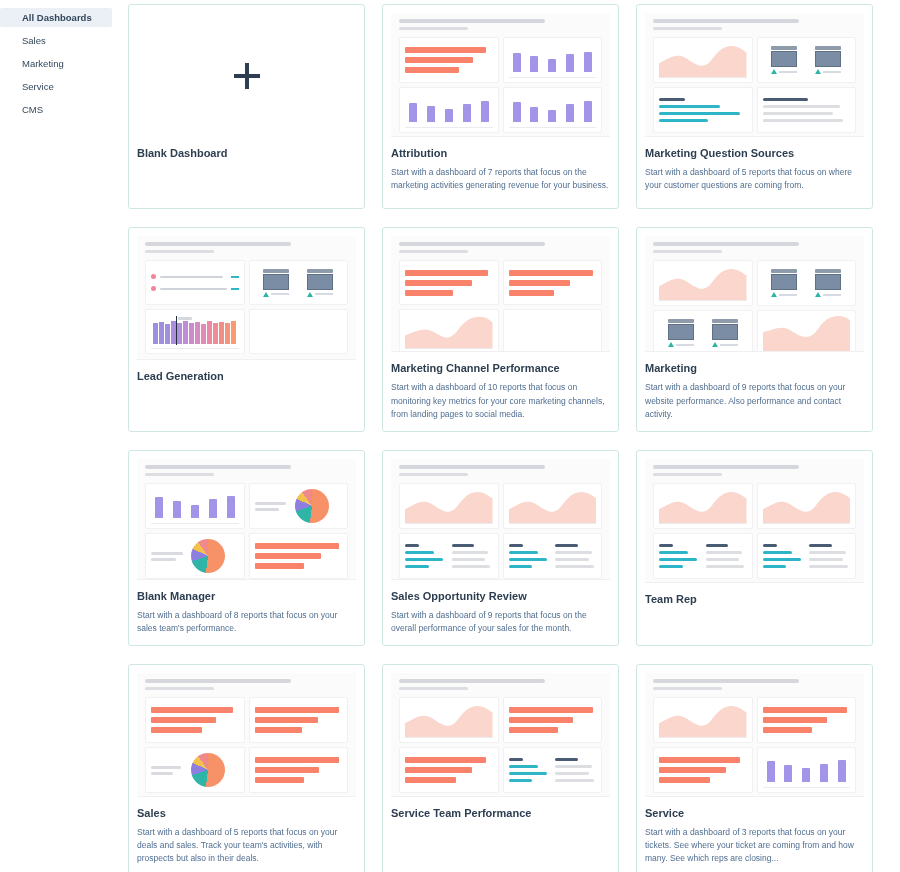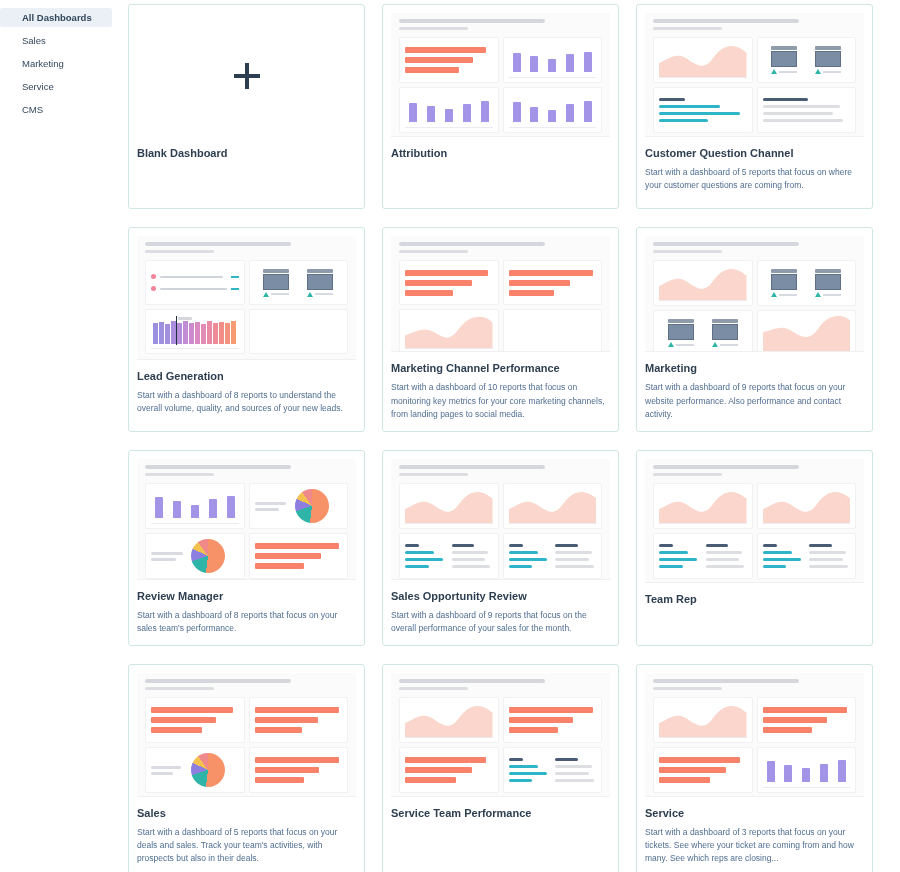--- a/index.html
+++ b/index.html
@@ -208,20 +208,21 @@
                 <div class="vbar" style="height:74%"></div>
                   <div class="vbar" style="height:56%"></div>
                 <div class="vbar" style="height:46%"></div>
                   <div class="vbar" style="height:68%"></div>
                 <div class="vbar" style="height:76%"></div>
               </div>
             </div>
           </div>
         </div>
         <div class="c-title">Attribution</div>
+        <div class="c-desc">Start with a dashboard of 7 reports that focus on the marketing activities generating revenue for your business.</div>
       </div>
 
       <div class="card r1">
         <div class="thumb">
           <div class="t-title"></div>
           <div class="t-sub"></div>
           <div class="panels p2x2">
             <div class="panel">
               <svg class="area" viewBox="0 0 100 34" preserveAspectRatio="none">
                 <path d="M0,34 L0,20 C6,18 12,14 20,13 C28,12 34,17 40,20 C47,23 52,24 58,19 C64,13 70,5 80,4 C90,3 96,8 100,10 L100,34 Z" fill="#fad6cc"></path>
@@ -259,21 +260,21 @@
             <div class="panel">
               <div class="rows">
                 <div class="rw dark" style="width:52%"></div>
                 <div class="rw gray" style="width:88%"></div>
                 <div class="rw gray" style="width:80%"></div>
                 <div class="rw gray" style="width:92%"></div>
               </div>
             </div>
           </div>
         </div>
-        <div class="c-title">Customer Question Channel</div>
+        <div class="c-title">Marketing Question Sources</div>
         <div class="c-desc">Start with a dashboard of 5 reports that focus on where your customer questions are coming from.</div>
       </div>
 
       <div class="card r2">
         <div class="thumb">
           <div class="t-title"></div>
           <div class="t-sub"></div>
           <div class="panels p2top1bot">
             <div class="panel">
               <div class="dotrows">
@@ -326,21 +327,20 @@
                 <div class="gb" style="height:80%;background:#f5947e"></div>
                   <div class="gb" style="height:88%;background:#f79c72"></div>
                 <div class="marker" style="left:28%"></div>
                 <div class="mlbl" style="left:31%;top:3px"></div>
               </div>
             </div>
             <div class="panel"></div>
           </div>
         </div>
         <div class="c-title">Lead Generation</div>
-        <div class="c-desc">Start with a dashboard of 8 reports to understand the overall volume, quality, and sources of your new leads.</div>
       </div>
 
       <div class="card r2">
         <div class="thumb">
           <div class="t-title"></div>
           <div class="t-sub"></div>
           <div class="panels p2top1bot">
             <div class="panel">
               <div class="hbars">
                 <div class="hbar" style="width:95%"></div>
@@ -464,21 +464,21 @@
             </div>
             <div class="panel">
               <div class="hbars">
                 <div class="hbar" style="width:96%"></div>
                   <div class="hbar" style="width:76%"></div>
                   <div class="hbar" style="width:56%"></div>
               </div>
             </div>
           </div>
         </div>
-        <div class="c-title">Review Manager</div>
+        <div class="c-title">Blank Manager</div>
         <div class="c-desc">Start with a dashboard of 8 reports that focus on your sales team's performance.</div>
       </div>
 
       <div class="card r3">
         <div class="thumb">
           <div class="t-title"></div>
           <div class="t-sub"></div>
           <div class="panels p2x2">
             <div class="panel">
               <svg class="area" viewBox="0 0 100 34" preserveAspectRatio="none">

